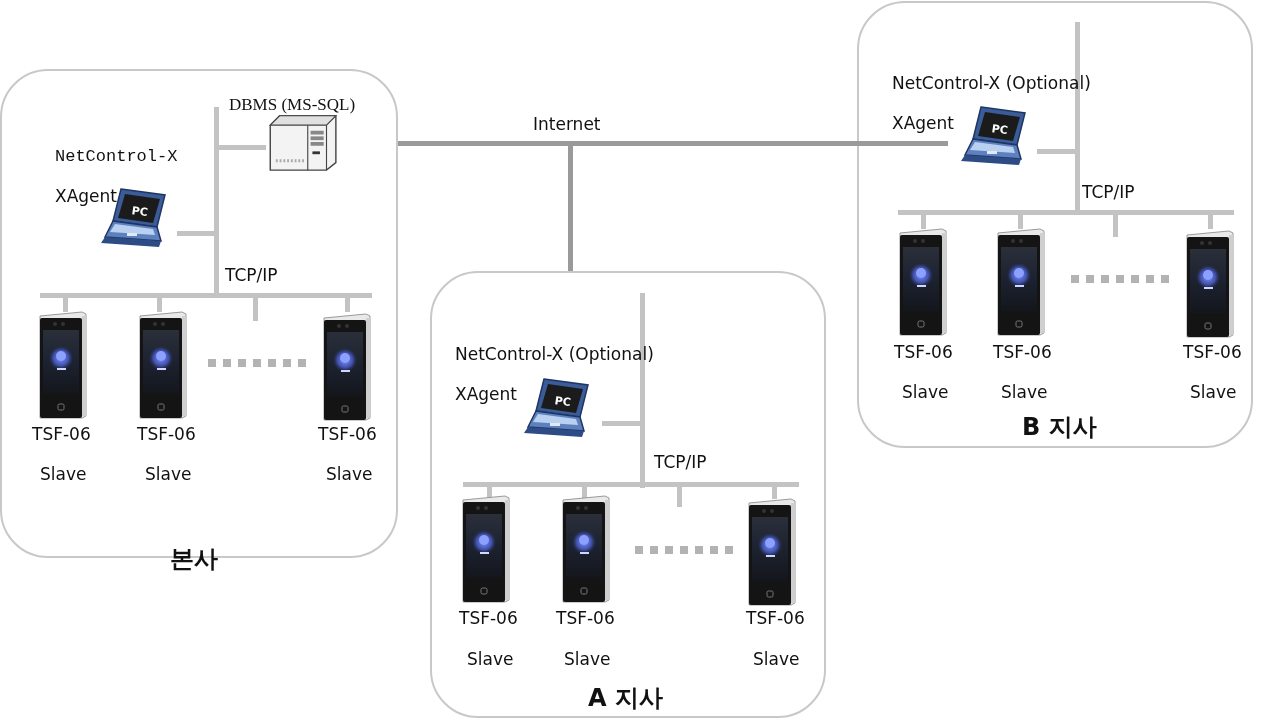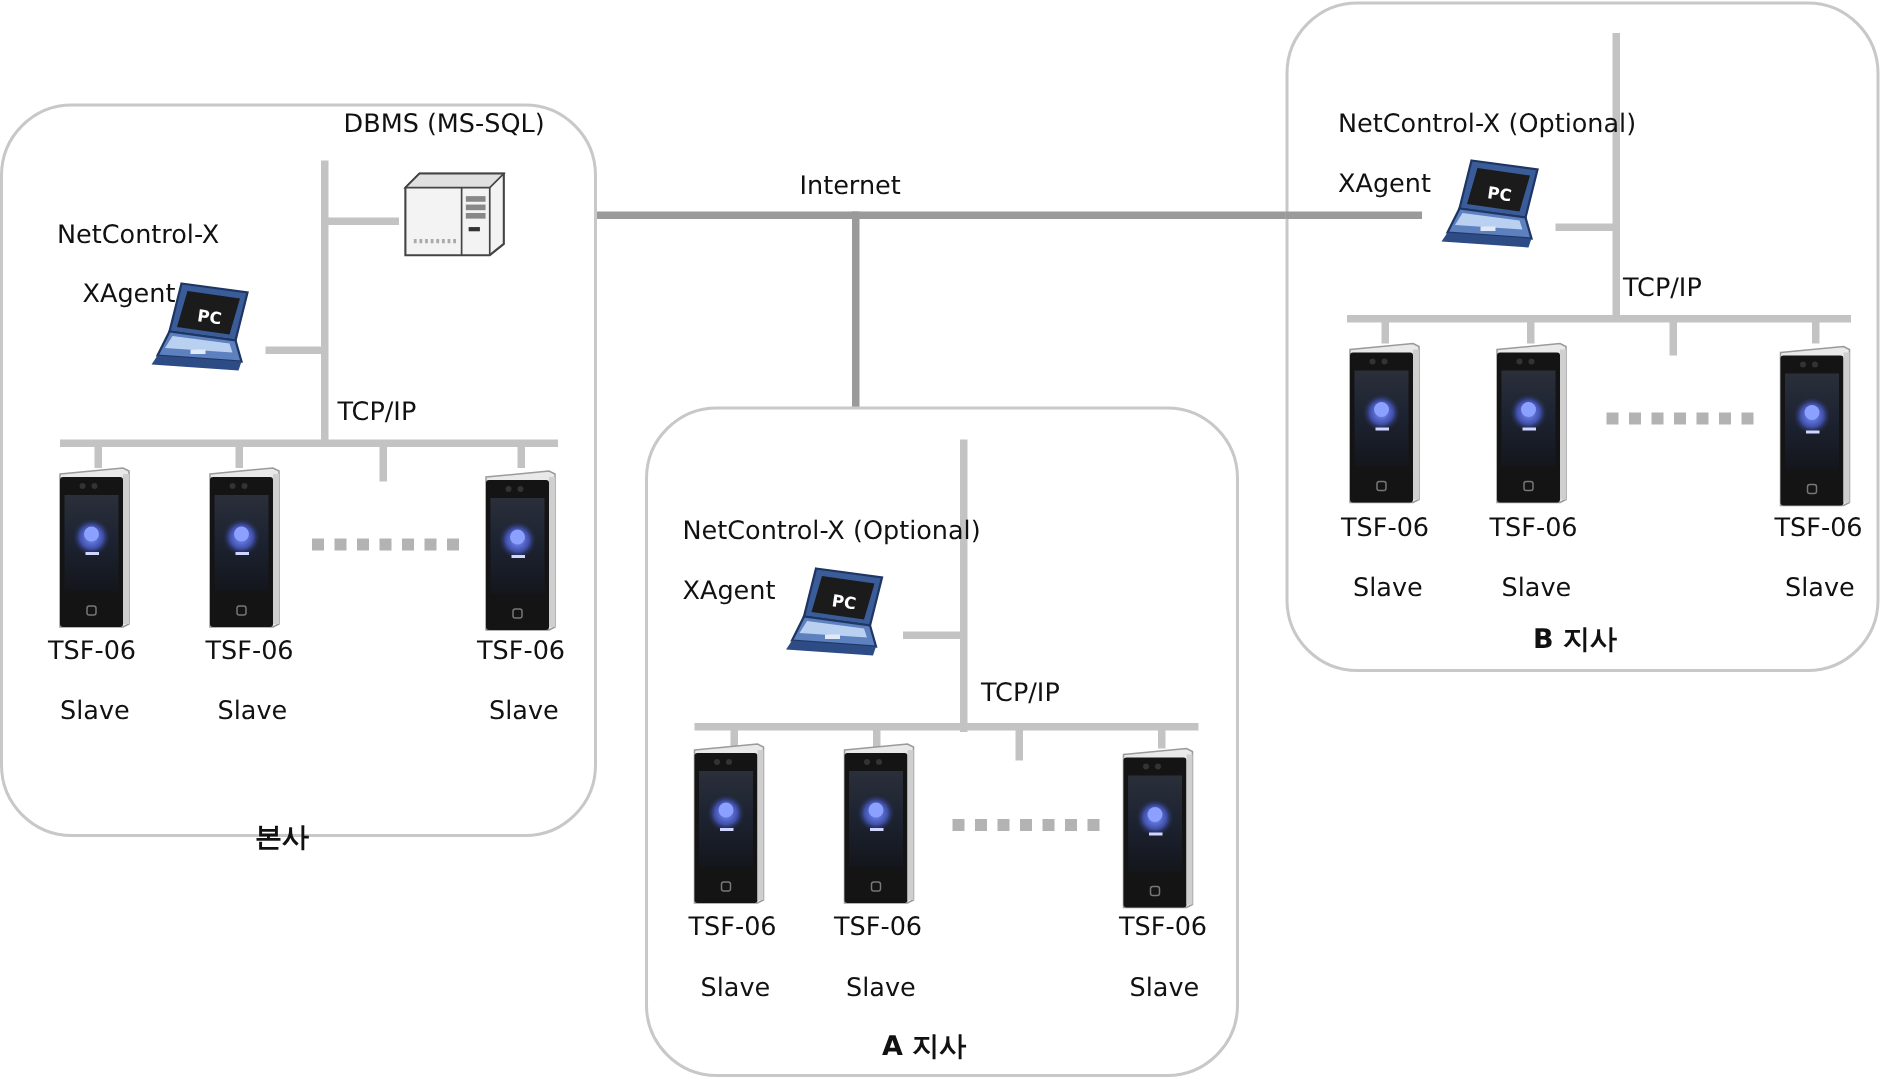--- a/index.html
+++ b/index.html
@@ -3,21 +3,21 @@
 <meta charset="utf-8">
 <style>
   html, body { margin:0; padding:0; background:#ffffff; }
   body { width:1263px; height:727px; position:relative; overflow:hidden;
          font-family:"DejaVu Sans", "Liberation Sans", sans-serif; color:#111; }
   .abs { position:absolute; }
   .site { position:absolute; border:2px solid #c8c8c8; border-radius:48px; box-sizing:border-box; background:#fff; }
   .bar { position:absolute; background:#c3c3c3; }
   .inet { position:absolute; background:#9a9a9a; }
   .lbl { position:absolute; font-size:17px; white-space:nowrap; line-height:20px; }
-  .title { position:absolute; font-size:18px; font-weight:bold; white-space:nowrap; line-height:26px;
+  .title { position:absolute; font-size:24px; font-weight:bold; white-space:nowrap; line-height:26px;
            font-family:"DejaVu Sans", sans-serif;text-align:center; }
   .dev { position:absolute; width:52px; height:110px; }
   .dots { position:absolute; display:flex; gap:7px; }
   .dots span { width:8px; height:8px; background:#b3b3b3; display:block; }
 </style>
 </head>
 <body>
 
 <svg width="0" height="0" style="position:absolute">
   <defs>
@@ -74,26 +74,26 @@
 
 <div class="bar" style="left:214px;top:107px;width:5px;height:188px;"></div>
 <div class="bar" style="left:214px;top:145px;width:52px;height:5px;"></div>
 <div class="bar" style="left:177px;top:231px;width:40px;height:5px;"></div>
 <div class="bar" style="left:40px;top:293px;width:332px;height:5px;"></div>
 <div class="bar" style="left:63px;top:296px;width:5px;height:16px;"></div>
 <div class="bar" style="left:157px;top:296px;width:5px;height:16px;"></div>
 <div class="bar" style="left:253px;top:296px;width:5px;height:25px;"></div>
 <div class="bar" style="left:345px;top:296px;width:5px;height:16px;"></div>
 
-<div class="lbl" style="left:229px;top:73px;">DBMS (MS-SQL)</div>
+<div class="lbl" style="left:229px;top:95px;font-family:Liberation Serif, serif;">DBMS (MS-SQL)</div>
 <svg class="abs" style="left:266px;top:112px;" width="76" height="60">
     <use href="#server"></use>
   </svg>
 
-<div class="lbl" style="left:38px;top:147px;">NetControl-X</div>
+<div class="lbl" style="left:55px;top:147px;font-family:Liberation Mono, monospace;">NetControl-X</div>
 <div class="lbl" style="left:55px;top:186px;">XAgent</div>
 <svg class="abs" style="left:95px;top:185px;" width="80" height="70">
     <use href="#laptop"></use>
   </svg>
 <div class="lbl" style="left:225px;top:265px;">TCP/IP</div>
 
 <svg class="dev" style="left:36px;top:310px;">
     <use href="#terminal"></use>
   </svg>
 <svg class="dev" style="left:136px;top:310px;">

